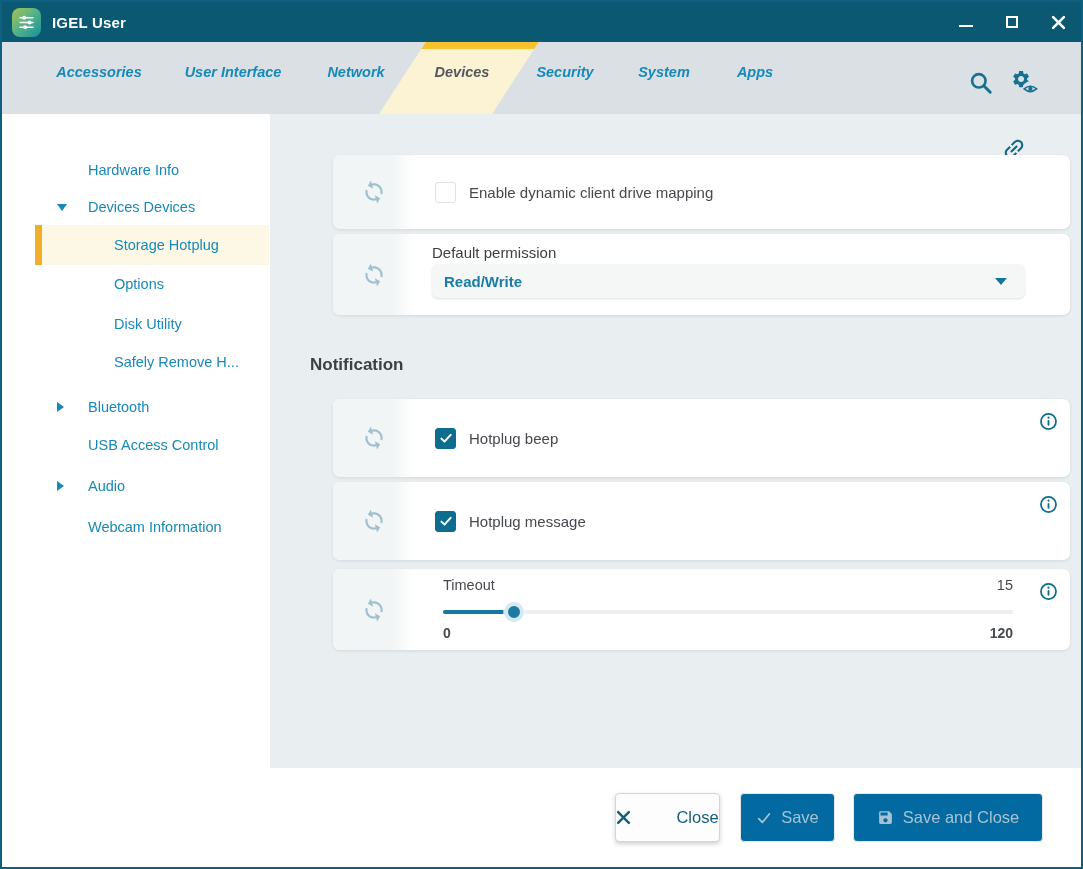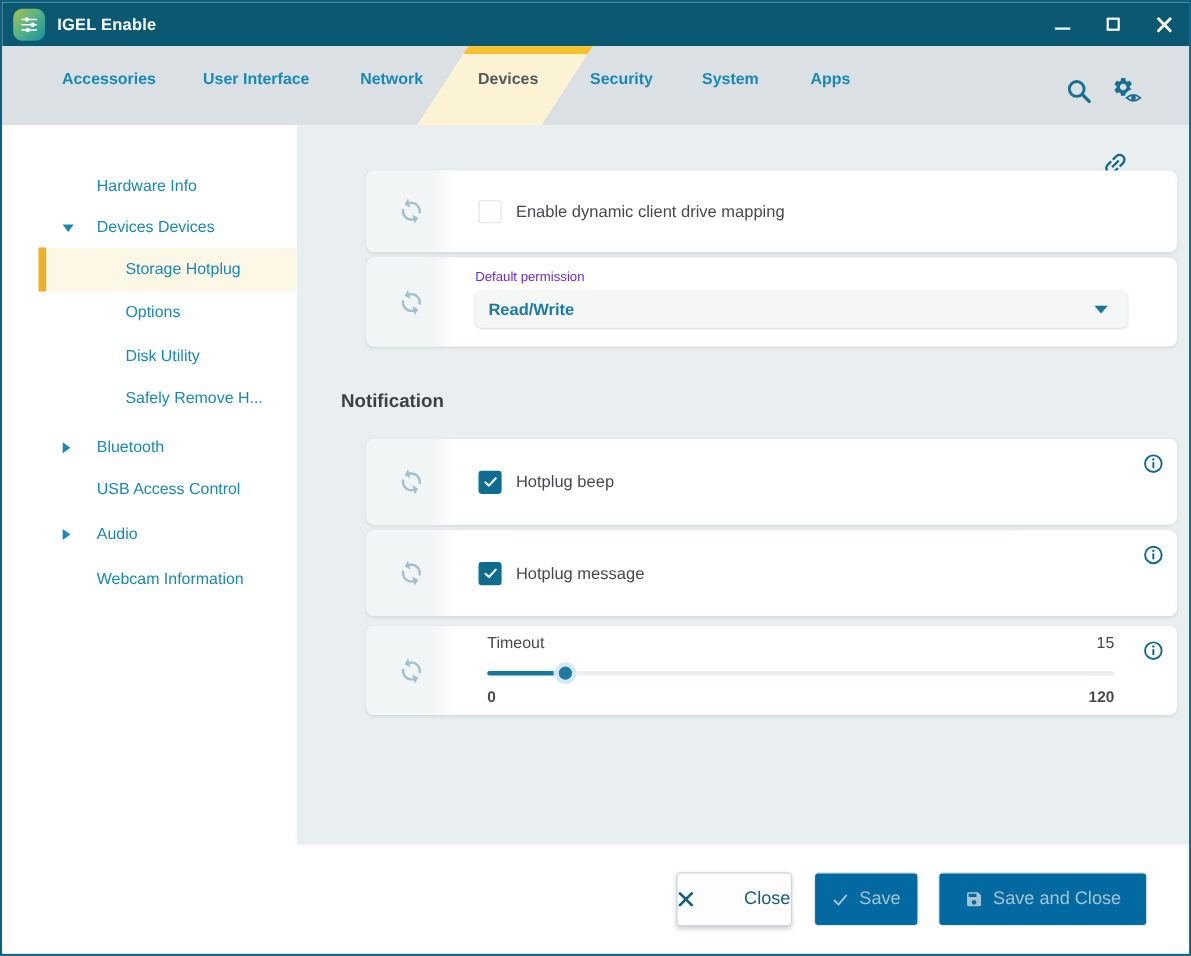--- a/index.html
+++ b/index.html
@@ -15,21 +15,21 @@
   .win-controls { position:absolute; right:0; top:0; height:40px; display:flex; align-items:center; }
   .win-btn { width:46px; height:40px; display:flex; align-items:center; justify-content:center; cursor:default; }
   .min-glyph { width:14px; height:2.5px; background:#fff; margin-top:8px; }
   .max-glyph { width:12px; height:12px; border:2.5px solid #fff; }
 
   
   .tabbar { height:72px; flex:0 0 72px; background:#dbe0e4; position:relative; }
   .active-tab-shape { position:absolute; left:377px; top:0; width:113px; height:72px;
     background:#fcf3d5; border-top:7px solid #f9c12e; transform:skewX(-33deg); transform-origin:0 100%; }
   .tab { position:absolute; top:0; height:60px; display:flex; align-items:center; transform:translateX(-50%);
-    color:#1789b8; font-size:14.5px; font-weight:600; cursor:pointer; white-space:nowrap; }
+    color:#1789b8; font-size:14.5px; font-weight:600; cursor:pointer; white-space:nowrap;font-style:italic; }
   .tab.active { color:#54585c; }
   .tabbar-icon { position:absolute; top:26px; width:30px; height:30px; display:flex; align-items:center; justify-content:center; cursor:pointer; }
 
   
   .content { height:654px; flex:0 0 654px; display:flex;border-radius:22px; }
   .sidebar { width:268px; flex:0 0 268px; background:#fff; position:relative; }
   .side-item { position:absolute; left:0; width:100%; height:40px; display:flex; align-items:center;
     color:#1789b8; font-size:14.5px; cursor:pointer; }
   .side-item .lbl-l1 { margin-left:86px; }
   .side-item .lbl-l2 { margin-left:112px; }
@@ -43,21 +43,21 @@
   .card { position:absolute; left:63px; width:737px; background:#fff; border-radius:7px;
     box-shadow:0 1px 3px rgba(60,70,80,.12); display:flex; overflow:hidden; }
   .card-strip { flex:0 0 82px; background:linear-gradient(90deg,#f2f5f5 0%,#f2f5f5 70%,#ffffff 100%);
     display:flex; align-items:center; justify-content:center; }
   .card-body { flex:1; position:relative; }
   .check-row { display:flex; align-items:center; height:100%; padding-left:20px; }
   .checkbox { width:21px; height:21px; border-radius:3px; background:#fff; border:1.5px solid #dde2e5;
     display:flex; align-items:center; justify-content:center; cursor:pointer; flex:0 0 21px; }
   .checkbox.checked { background:#0e6d8e; border-color:#0e6d8e; }
   .check-label { margin-left:13px; font-size:15px; color:#46494d; }
-  .field-label { position:absolute; left:17px; top:10px; font-size:12px; color:#6d28d9; }
+  .field-label { position:absolute; left:17px; top:10px; font-size:15px; color:#404040; }
   .dropdown { position:absolute; left:17px; top:30px; width:593px; height:34px; background:#f5f7f7;
     border-radius:6px; box-shadow:0 1px 2px rgba(60,70,80,.18); display:flex; align-items:center; cursor:pointer; }
   .dropdown-value { margin-left:12px; font-size:15px; font-weight:600; color:#1a7ca6; }
   .caret-down { position:absolute; right:18px; width:0; height:0; border-left:6.5px solid transparent;
     border-right:6.5px solid transparent; border-top:7.5px solid #15759e; }
   .section-heading { position:absolute; left:40px; top:241px; font-size:17px; font-weight:bold; color:#3c4044; }
   .info-btn { position:absolute; top:12px; right:11px; width:21px; height:21px; cursor:pointer; }
   .link-btn { position:absolute; top:22px; right:54px; width:26px; height:26px; cursor:pointer; }
 
   
@@ -94,21 +94,21 @@
           <line x1="4.5" y1="12" x2="19.5" y2="12"></line>
           <line x1="4.5" y1="17.5" x2="19.5" y2="17.5"></line>
         </g>
         <g fill="#ffffff">
           <circle cx="9.5" cy="6.5" r="2.3"></circle>
           <circle cx="15.5" cy="12" r="2.3"></circle>
           <circle cx="10.5" cy="17.5" r="2.3"></circle>
         </g>
       </svg>
     </div>
-    <div class="title-text">IGEL Enable</div>
+    <div class="title-text">IGEL User</div>
     <div class="win-controls">
       <div class="win-btn">
           <div class="min-glyph"></div>
         </div>
       <div class="win-btn">
           <div class="max-glyph"></div>
         </div>
       <div class="win-btn">
         <svg width="15" height="15" viewBox="0 0 14 14">
           <g stroke="#ffffff" stroke-width="2.4" stroke-linecap="round">

